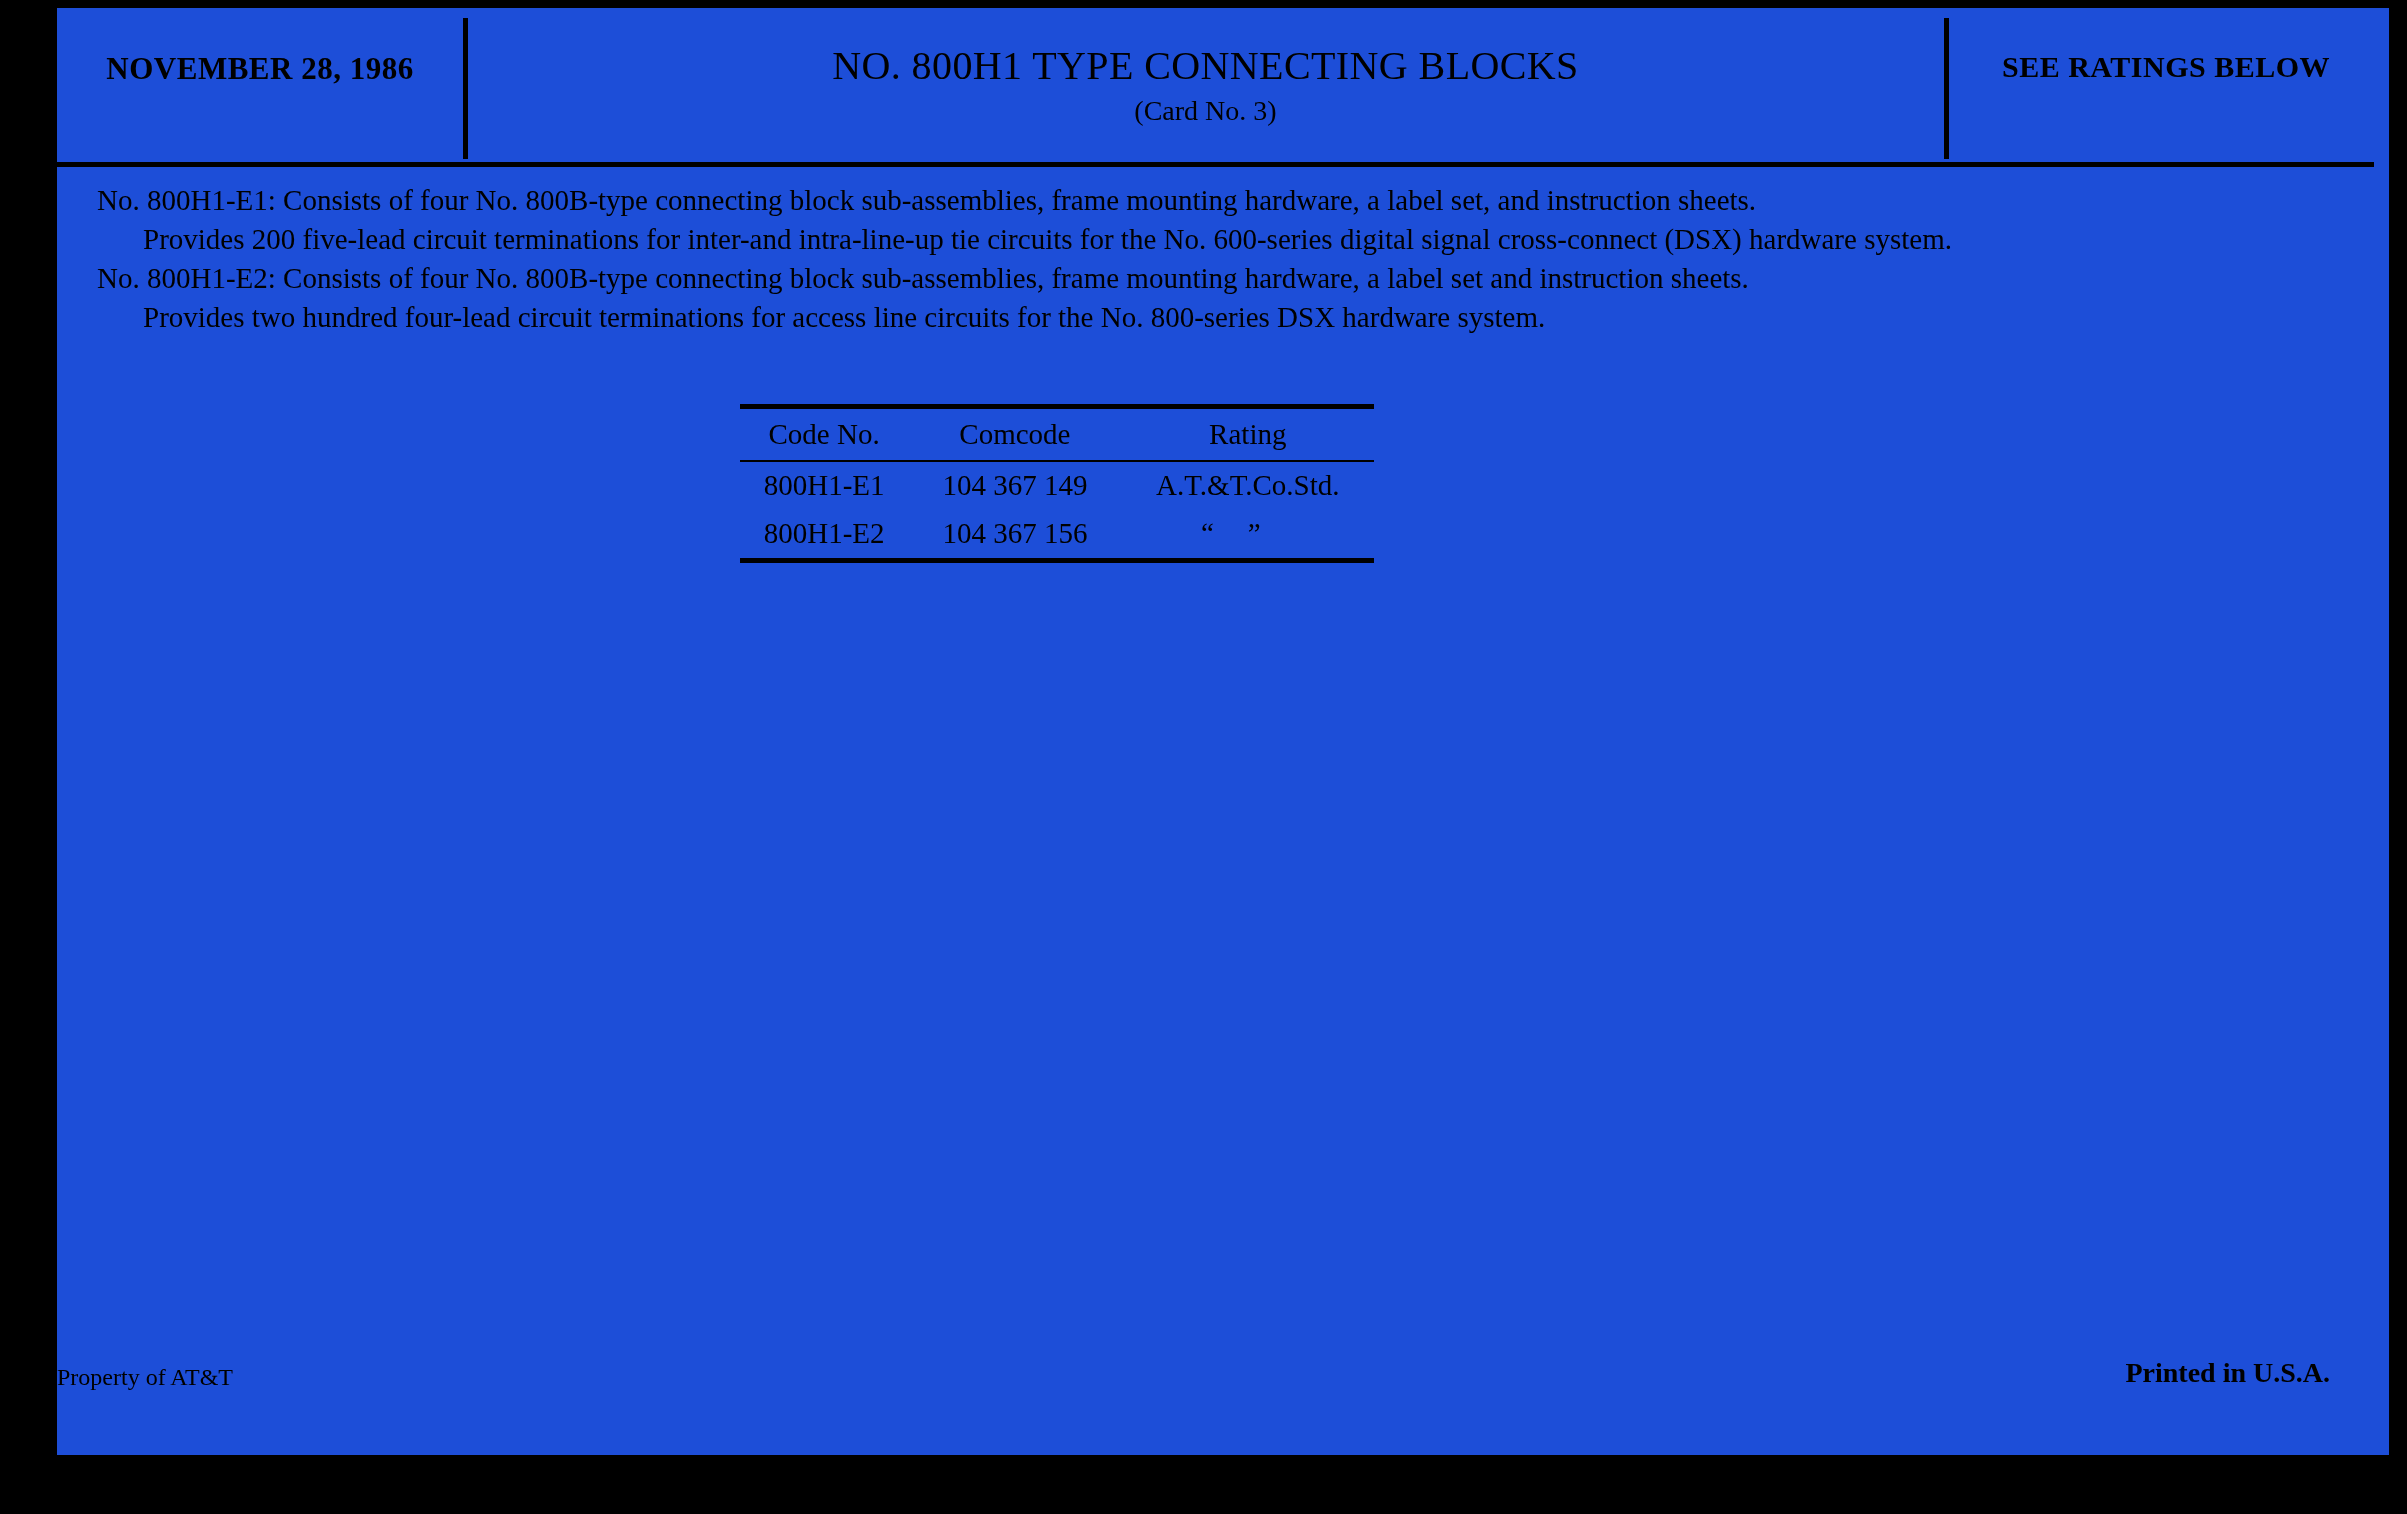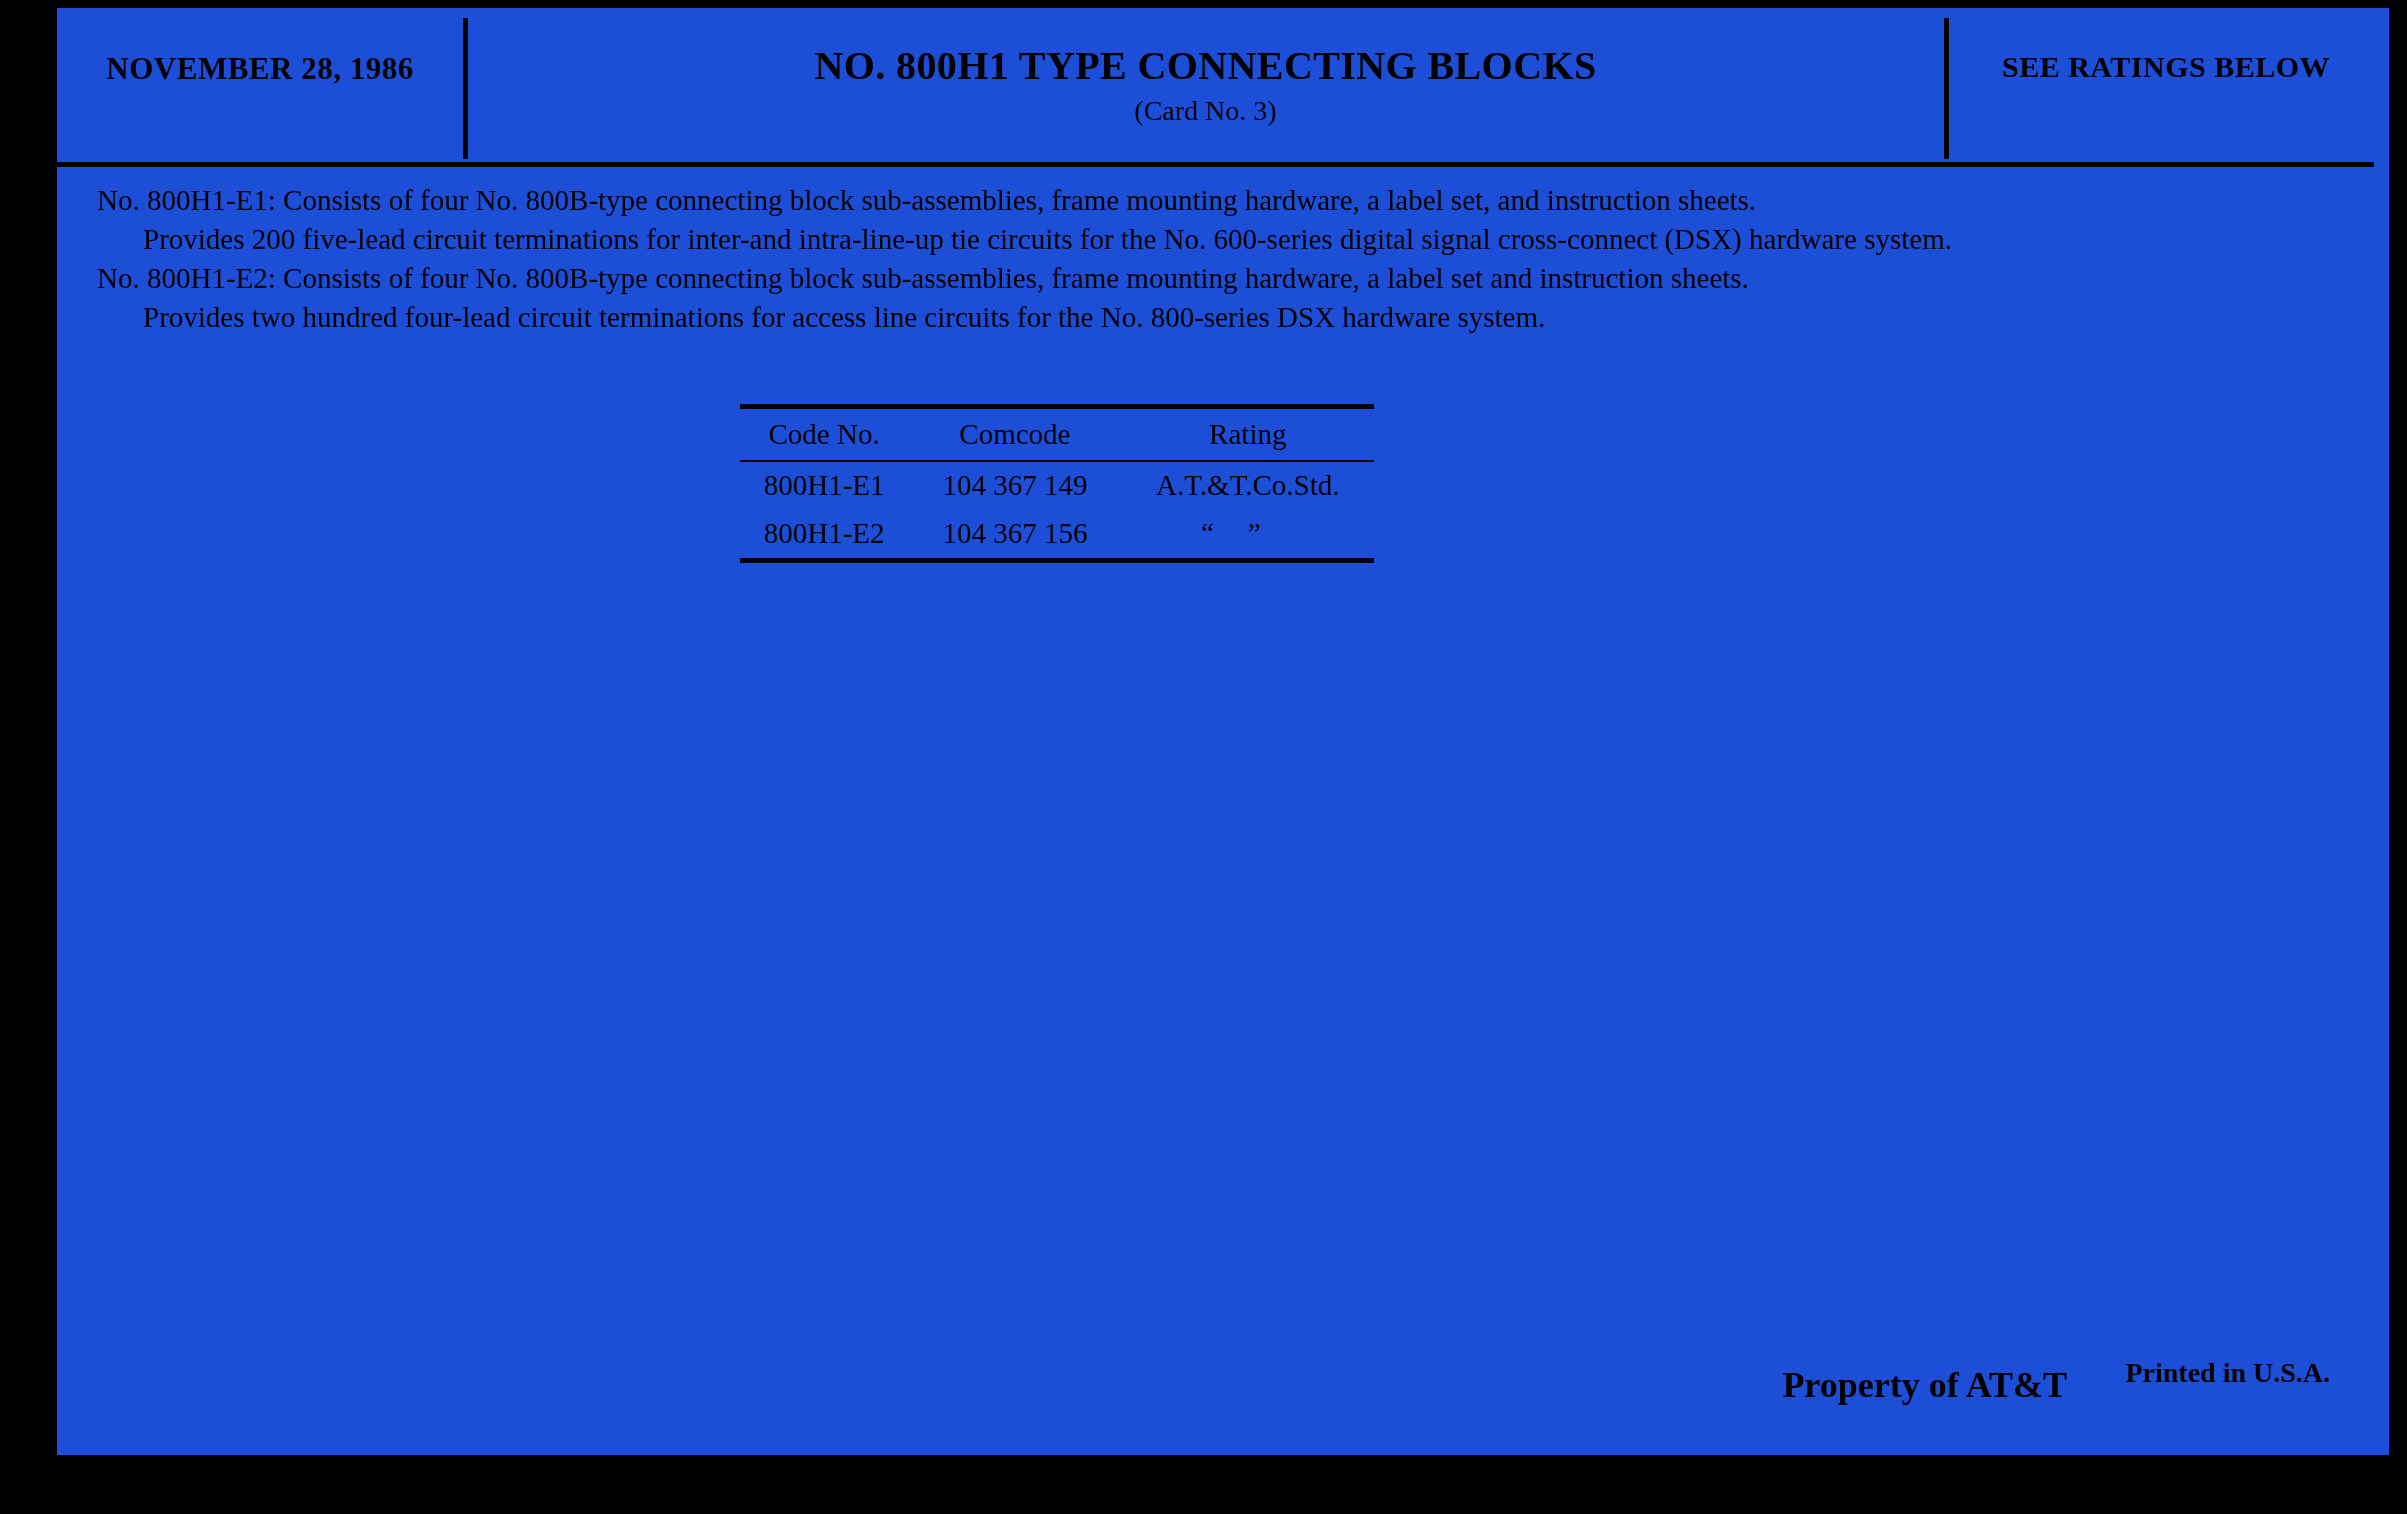--- a/index.html
+++ b/index.html
@@ -54,21 +54,21 @@
     background: #000;
   }
   .hdr-title-wrap {
     position: absolute;
     left: 416px;
     top: 34px;
     width: 1465px;
     text-align: center;
   }
   .hdr-title {
-    font-weight: bold;
+    font-weight: normal;
     font-size: 40px;
     letter-spacing: 0.4px;
     color: #000;
     white-space: nowrap;
   }
   .hdr-subtitle {
     margin-top: 6px;
     font-size: 28px;
     color: #000;
   }
@@ -158,23 +158,23 @@
   table.rt th.c-comcode, table.rt td.c-comcode { width: 213px; }
   table.rt th.c-rating, table.rt td.c-rating { width: 252px; }
   td.ditto { letter-spacing: 34px; padding-left: 8px; }
 
   
   .footer-prop {
     position: absolute;
     left: 0;
     top: 1356px;
     width: 2010px;
-    text-align: right;
-    font-weight: bold;
-    font-size: 36px;
+    text-align: left;
+    font-weight: normal;
+    font-size: 24px;
     color: #000;
   }
   .footer-printed {
     position: absolute;
     right: 59px;
     top: 1349px;
     font-weight: bold;
     font-size: 28px;
     color: #000;
   }

